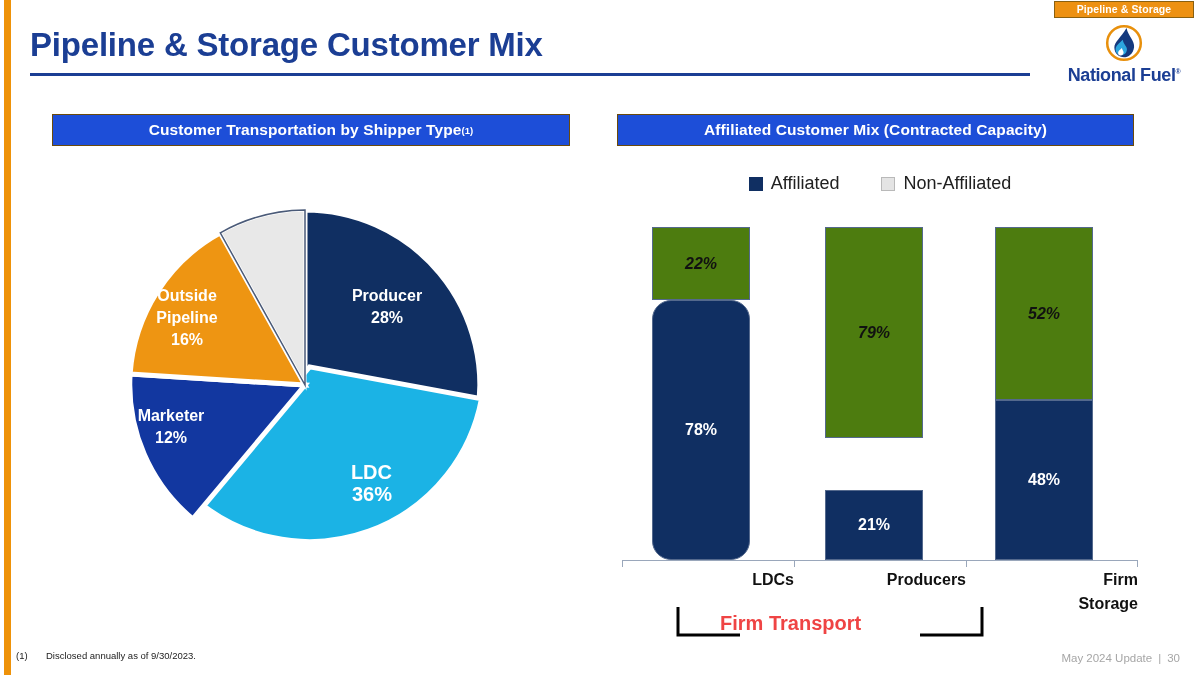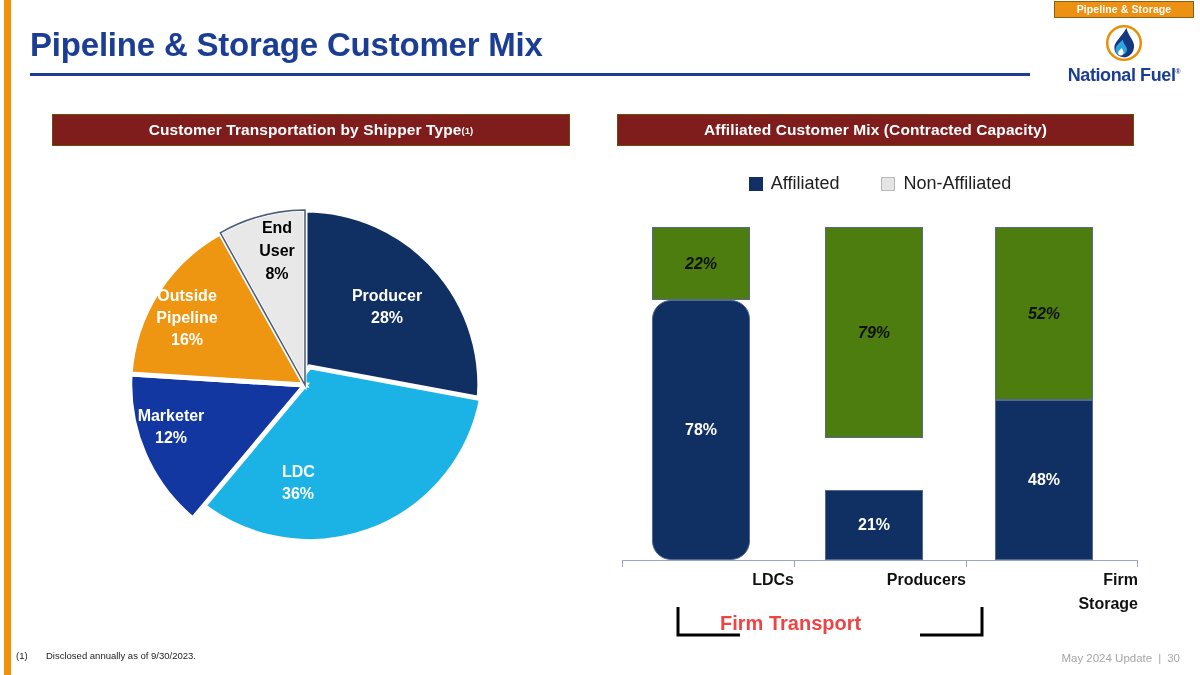--- a/index.html
+++ b/index.html
@@ -59,21 +59,21 @@
   }
   .title-rule {
     position: absolute; left: 30px; top: 73px;
     width: 1000px; height: 3px;
     background: #1B3E94;
   }
 
   
   .banner {
     position: absolute;
-    background: #7f1d1d;
+    background: #1d4ed8;
     border: 1px solid #6b4a0a;
     color: #ffffff;
     font-weight: bold;
     display: flex; align-items: center; justify-content: center;
     font-size: 15.5px;
     letter-spacing: .1px;
   }
   .banner sup { font-size: 9.5px; vertical-align: super; }
   #banner-left  { left: 52px;  top: 114px; width: 518px; height: 32px; }
   #banner-right { left: 617px; top: 114px; width: 517px; height: 32px; }
@@ -200,41 +200,36 @@
         <path d="M205 205 L120.3 52.8 A175 175 0 0 1 205 30 Z" fill="none" stroke="#4a5a78" stroke-width="1.5"></path>
       </g>
     </svg>
 
     
     <div style="position:absolute;left:232px;top:105px;width:110px;text-align:center;color:#ffffff;font-size:16px;font-weight:bold;line-height:22px;">
       <div>Producer</div>
       <div>28%</div>
     </div>
 
-    <div style="position:absolute;left:182px;top:281px;width:110px;text-align:left;color:#ffffff;font-size:16px;font-weight:bold;line-height:22px;">
+    <div style="position:absolute;left:182px;top:281px;width:110px;text-align:right;color:#ffffff;font-size:20px;font-weight:bold;line-height:22px;">
       <div>LDC</div>
       <div>36%</div>
     </div>
 
     <div style="position:absolute;left:11px;top:225px;width:120px;text-align:center;color:#ffffff;font-size:16px;font-weight:bold;line-height:22px;">
       <div>Marketer</div>
       <div>12%</div>
     </div>
 
     <div style="position:absolute;left:32px;top:105px;width:110px;text-align:center;color:#ffffff;font-size:16px;font-weight:bold;line-height:22px;">
       <div>Outside</div>
       <div>Pipeline</div>
       <div>16%</div>
     </div>
 
-    <div style="position:absolute;left:136px;top:36px;width:82px;text-align:center;color:#000000;font-size:16px;font-weight:bold;line-height:23px;">
-      <div>End</div>
-      <div>User</div>
-      <div>8%</div>
-    </div>
   </div>
 
   <div id="bar-wrap">
 
     <div class="legend">
       <div class="legend-item">
         <span class="legend-swatch sw-aff"></span>
         <span class="legend-label">Affiliated</span>
       </div>
       <div class="legend-item">

